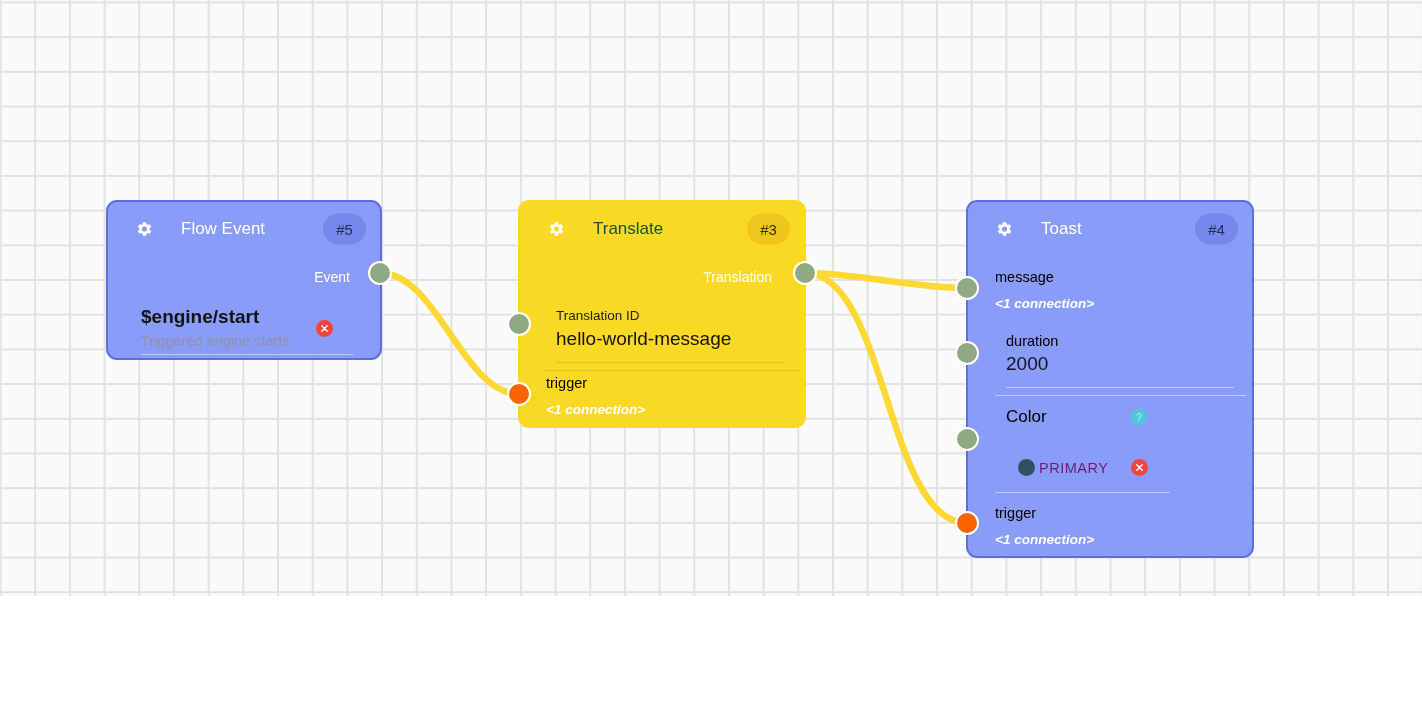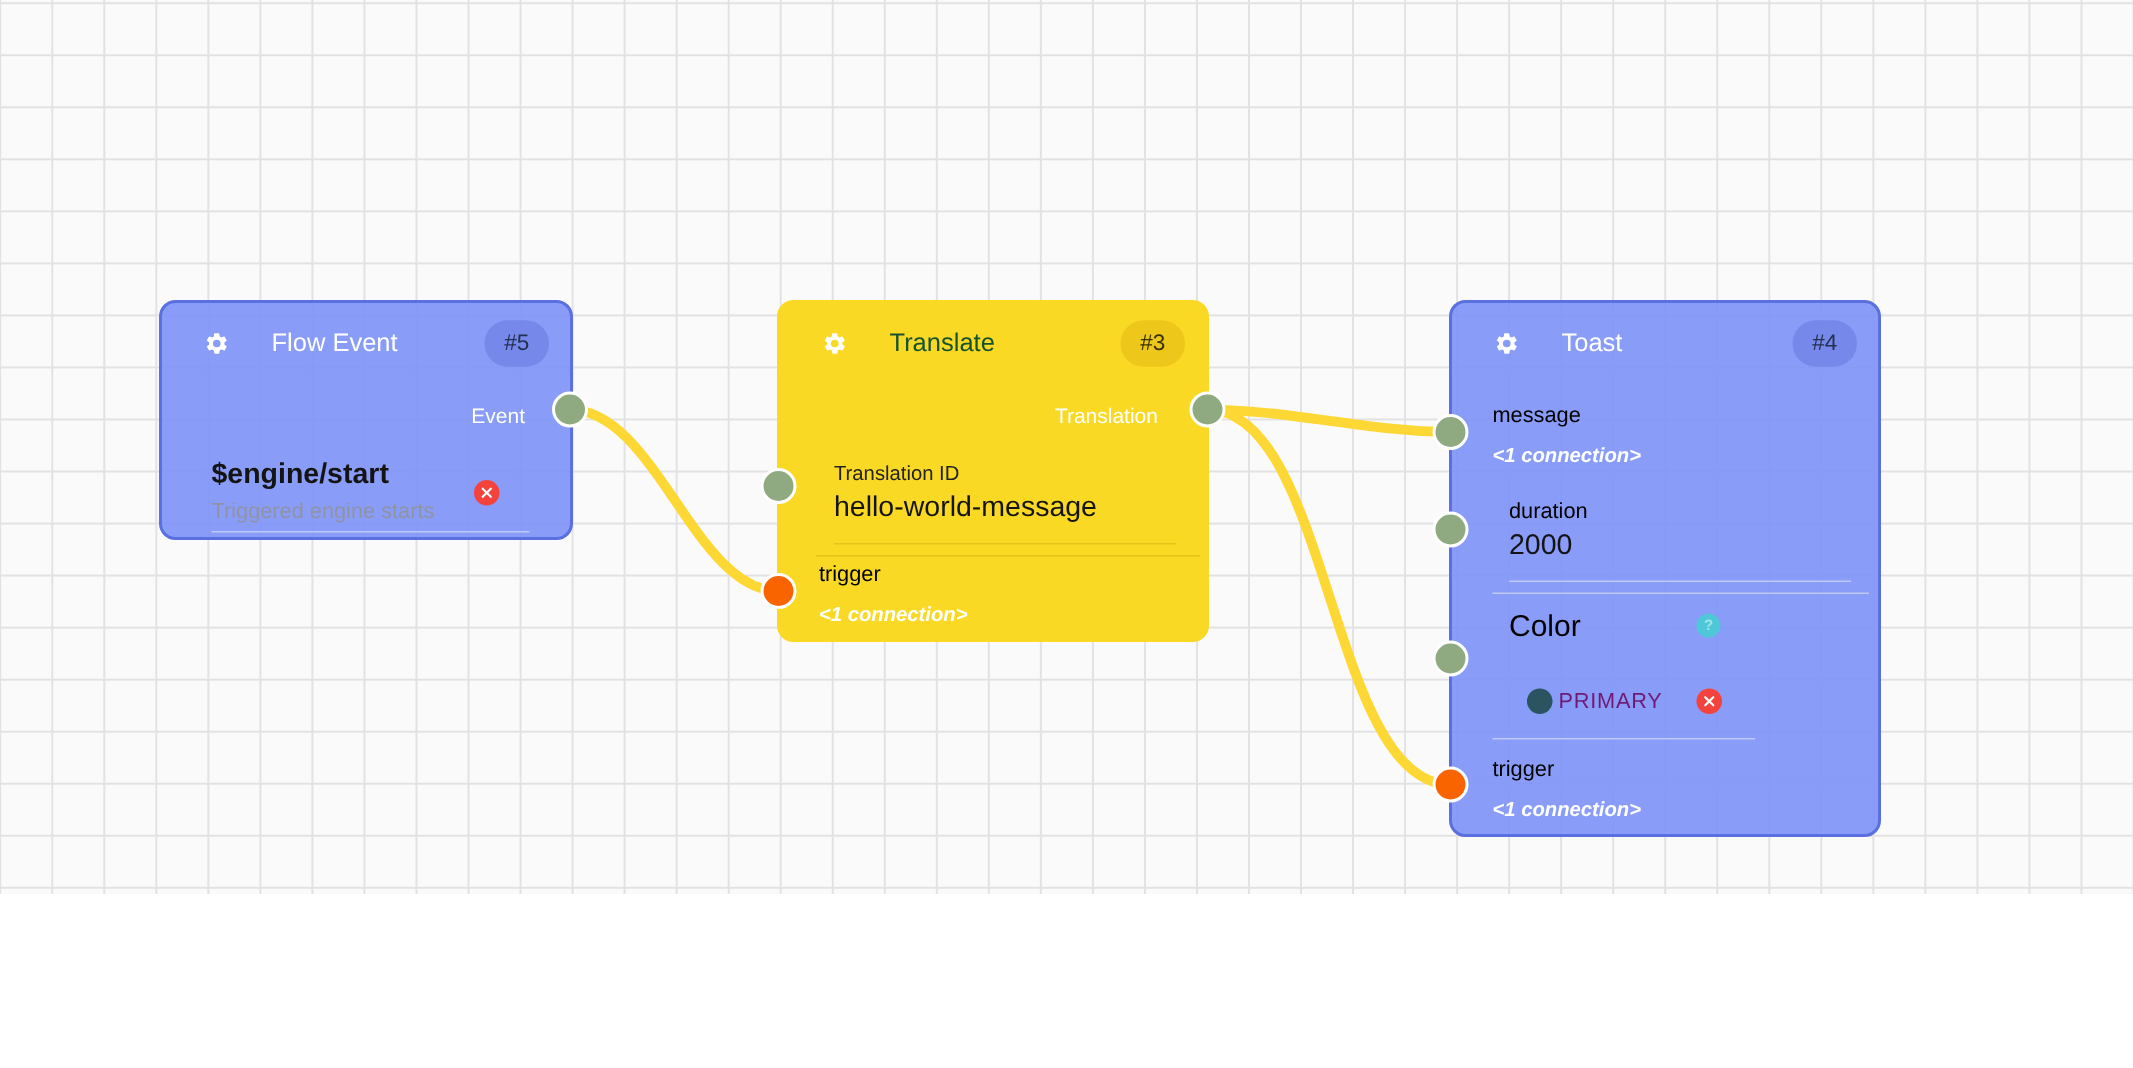--- a/index.html
+++ b/index.html
@@ -259,21 +259,21 @@
     </div>
 
     <div class="white" style="position:absolute; left:27px; top:67px; font-size:14.5px;">message</div>
     <div class="conn" style="position:absolute; left:27px; top:94px;">&lt;1 connection&gt;</div>
 
     <div class="white" style="position:absolute; left:38px; top:131px; font-size:14.5px;">duration</div>
     <div class="field-value" style="left:38px; top:151px;text-align:center;">2000</div>
     <div class="divider" style="left:38px; top:185px; width:228px;"></div>
     <div class="divider" style="left:27px; top:193px; width:251px;"></div>
 
-    <div class="white" style="position:absolute; left:38px; top:205px; font-size:20px;">Color</div>
+    <div class="white" style="position:absolute; left:38px; top:205px; font-size:17px;">Color</div>
     <div class="help-btn" style="left:163px; top:207px;">?</div>
 
     <div class="swatch" style="left:50px; top:257px;"></div>
     <div class="dark" style="position:absolute; left:71px; top:258px; font-size:14.5px; letter-spacing:0.5px;">PRIMARY</div>
     <div class="x-btn" style="left:163px; top:257px;">
       <svg viewBox="0 0 10 10">
         <path stroke="#ffffff" stroke-width="1.6" stroke-linecap="round" d="M2 2 L8 8 M8 2 L2 8"></path>
       </svg>
     </div>
 

